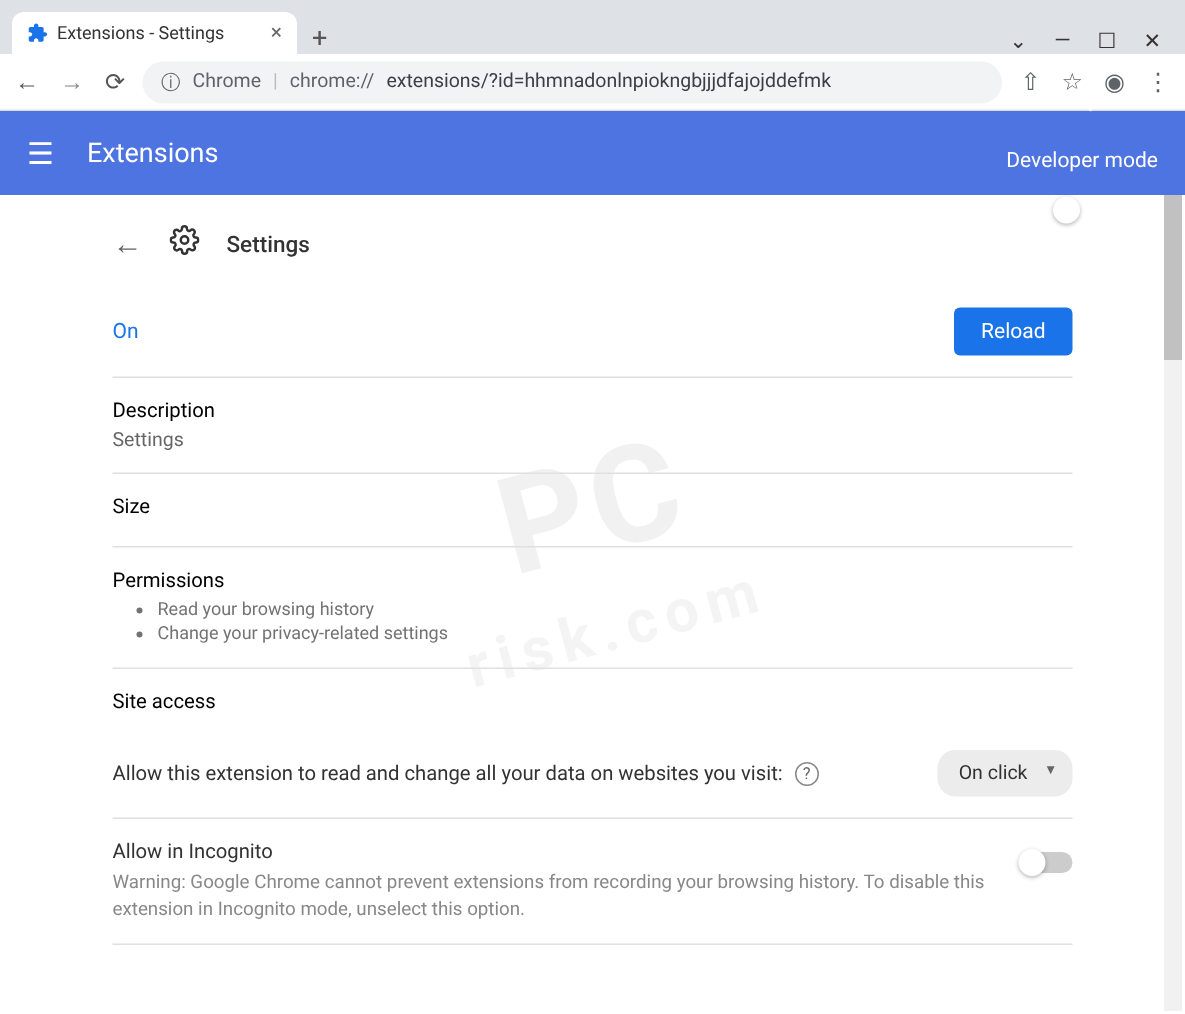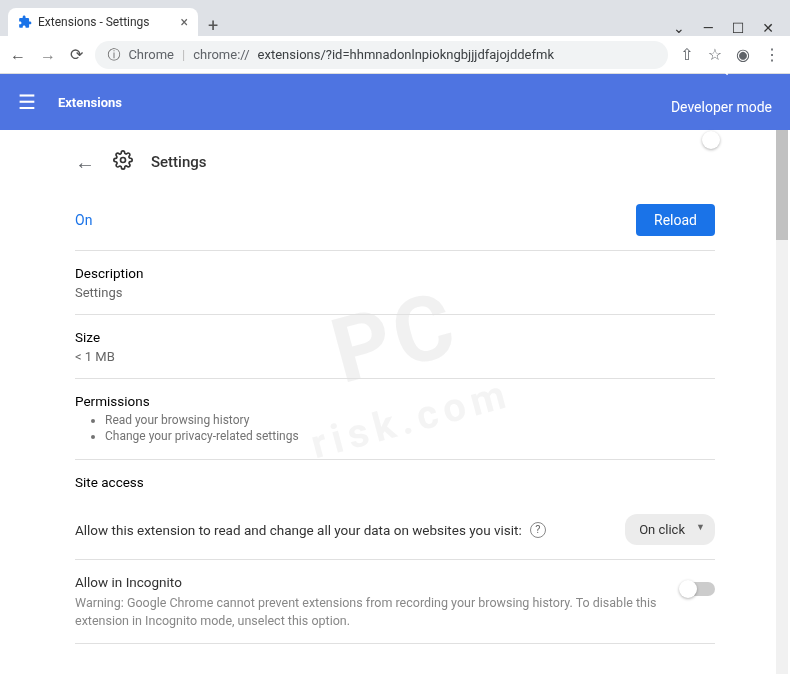--- a/index.html
+++ b/index.html
@@ -18,21 +18,21 @@
 .nav-arrows { display: flex; gap: 14px; color: #888; font-size: 16px; }
 .nav-arrows .active { color: #555; }
 .url-box { flex: 1; display: flex; align-items: center; background: #f1f3f4; border-radius: 16px; height: 28px; padding: 0 12px; gap: 8px; font-size: 13px; color: #666; }
 .url-box .chrome-label { color: #5f6368; }
 .url-box .url-path { color: #3c4043; }
 .addr-actions { display: flex; gap: 14px; color: #5f6368; font-size: 16px; align-items: center; }
 
 
 .ext-header { background: #4e74e1; color: #fff; height: 56px; display: flex; align-items: center; padding: 0 18px; gap: 22px; }
 .hamburger { font-size: 20px; }
-.ext-title { font-size: 13px; font-weight: 700; }
+.ext-title { font-size: 18px; font-weight: 400; }
 .ext-header-right { margin-left: auto; display: flex; align-items: center; gap: 18px; font-size: 14px; flex-direction: column; }
 .dev-toggle { width: 34px; height: 14px; background: rgba(255,255,255,0.3); border-radius: 10px; position: relative; }
 .dev-toggle::after { content: ""; position: absolute; width: 18px; height: 18px; background: #fff; border-radius: 50%; top: -2px; left: -2px; box-shadow: 0 1px 3px rgba(0,0,0,0.3); }
 
 
 .content-wrap { display: flex; height: calc(676px - 130px); }
 .scroll-gutter { width: 12px; background: #f1f1f1; position: absolute; right: 2px; top: 130px; bottom: 2px; }
 .scroll-thumb { background: #c1c1c1; width: 12px; height: 110px; position: absolute; top: 0; border-radius: 0; }
 .content { width: 680px; margin: 0 auto; padding: 14px 20px 0; overflow: hidden; }
 .page-head { display: flex; align-items: center; gap: 18px; padding: 6px 0 16px; }
@@ -146,21 +146,20 @@
     </div>
 
     <div class="section">
       <div class="field-label">Description</div>
       <div class="field-value">Settings</div>
     </div>
 
 
     <div class="section">
       <div class="field-label">Size</div>
-      <div class="field-value">&lt; 1 MB</div>
     </div>
 
     <div class="section">
       <div class="field-label">Permissions</div>
       <ul class="perm-list">
         <li>Read your browsing history</li>
         <li>Change your privacy-related settings</li>
       </ul>
     </div>
 

